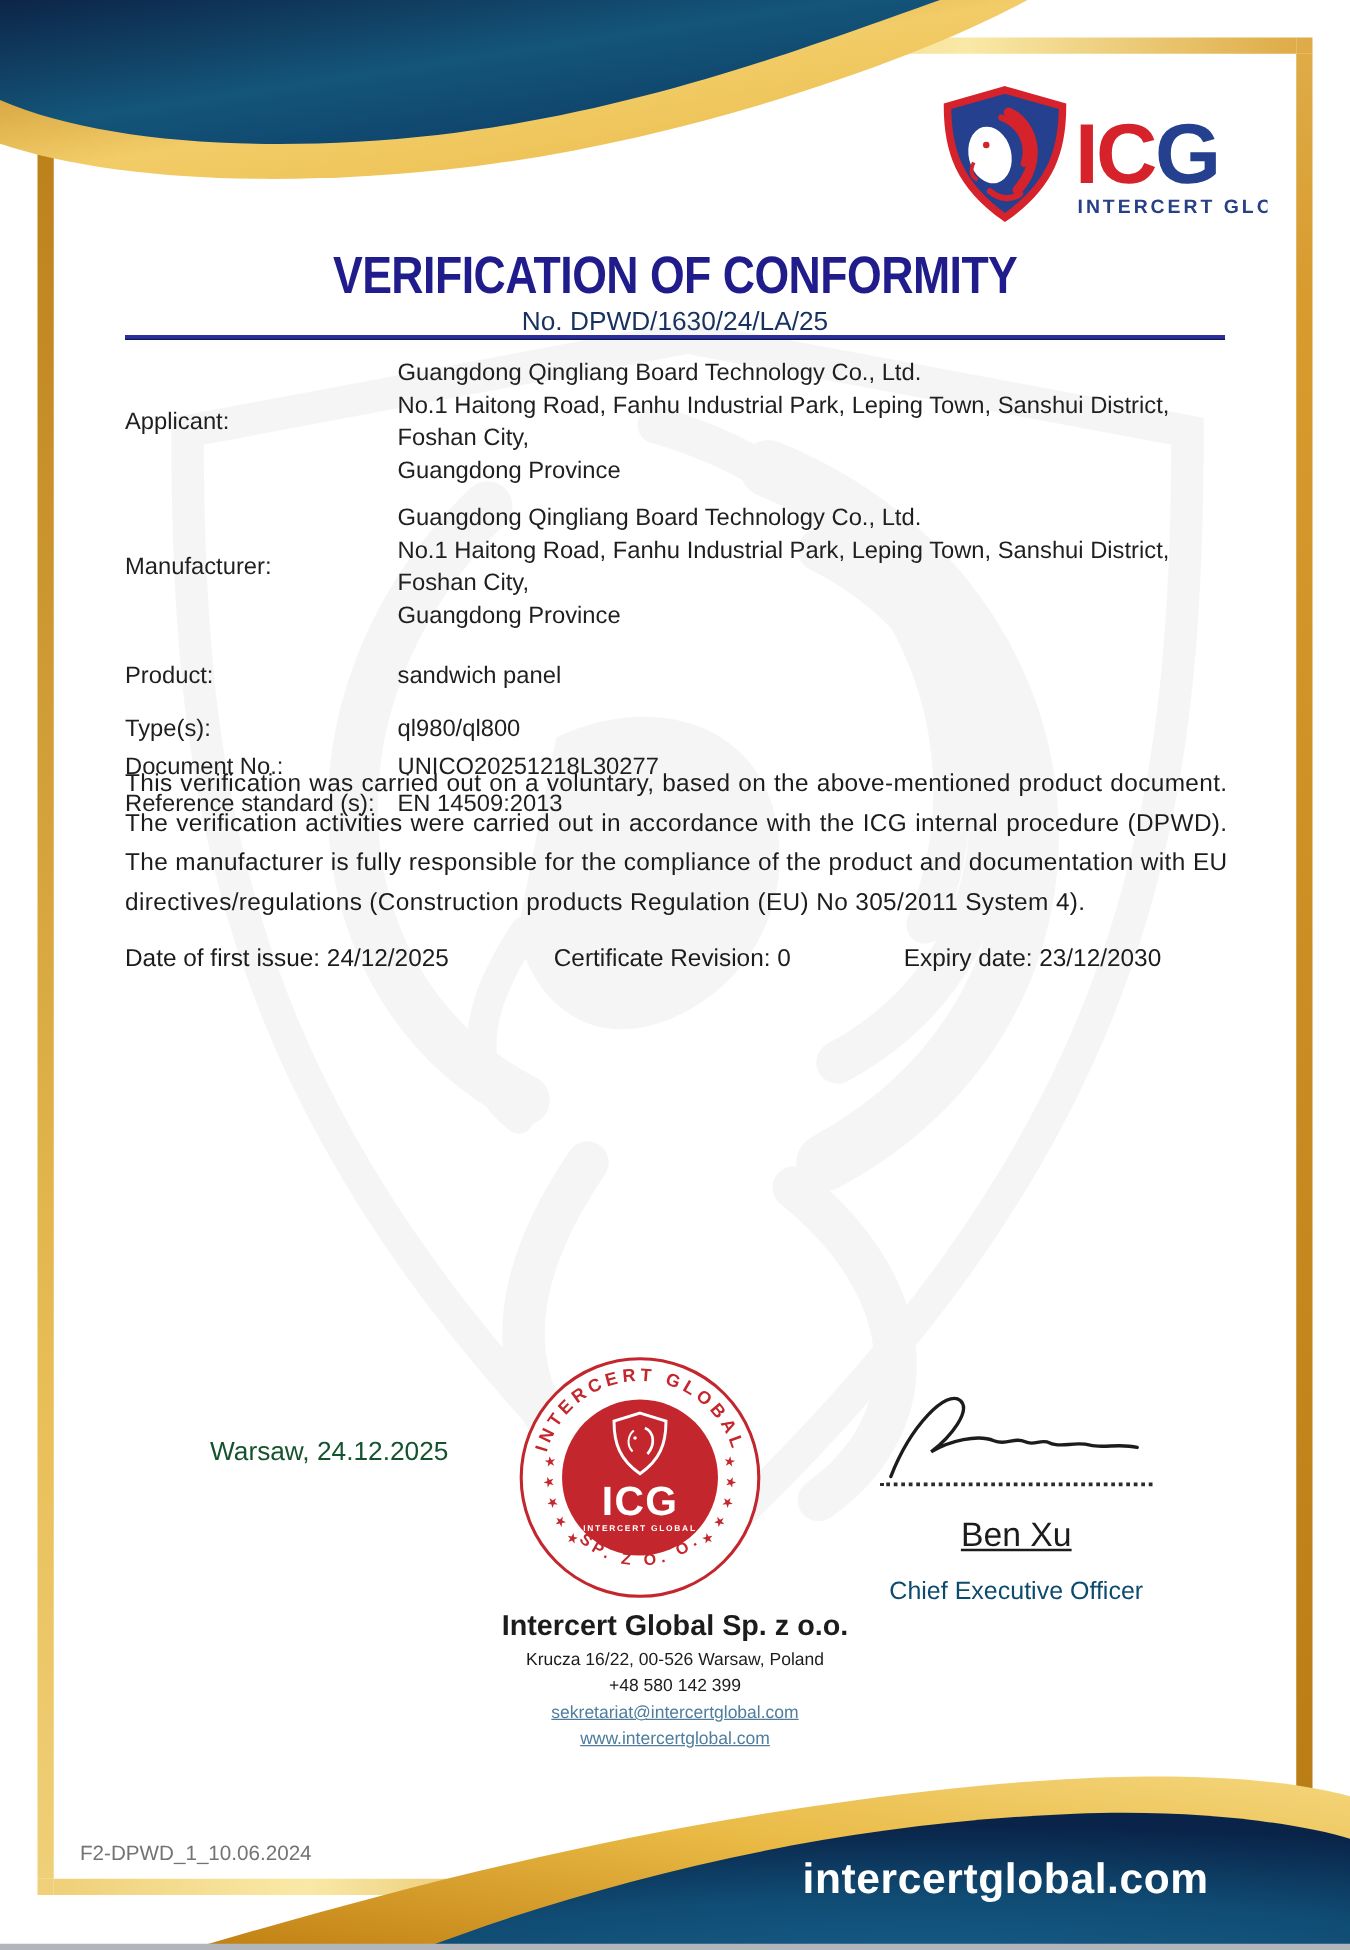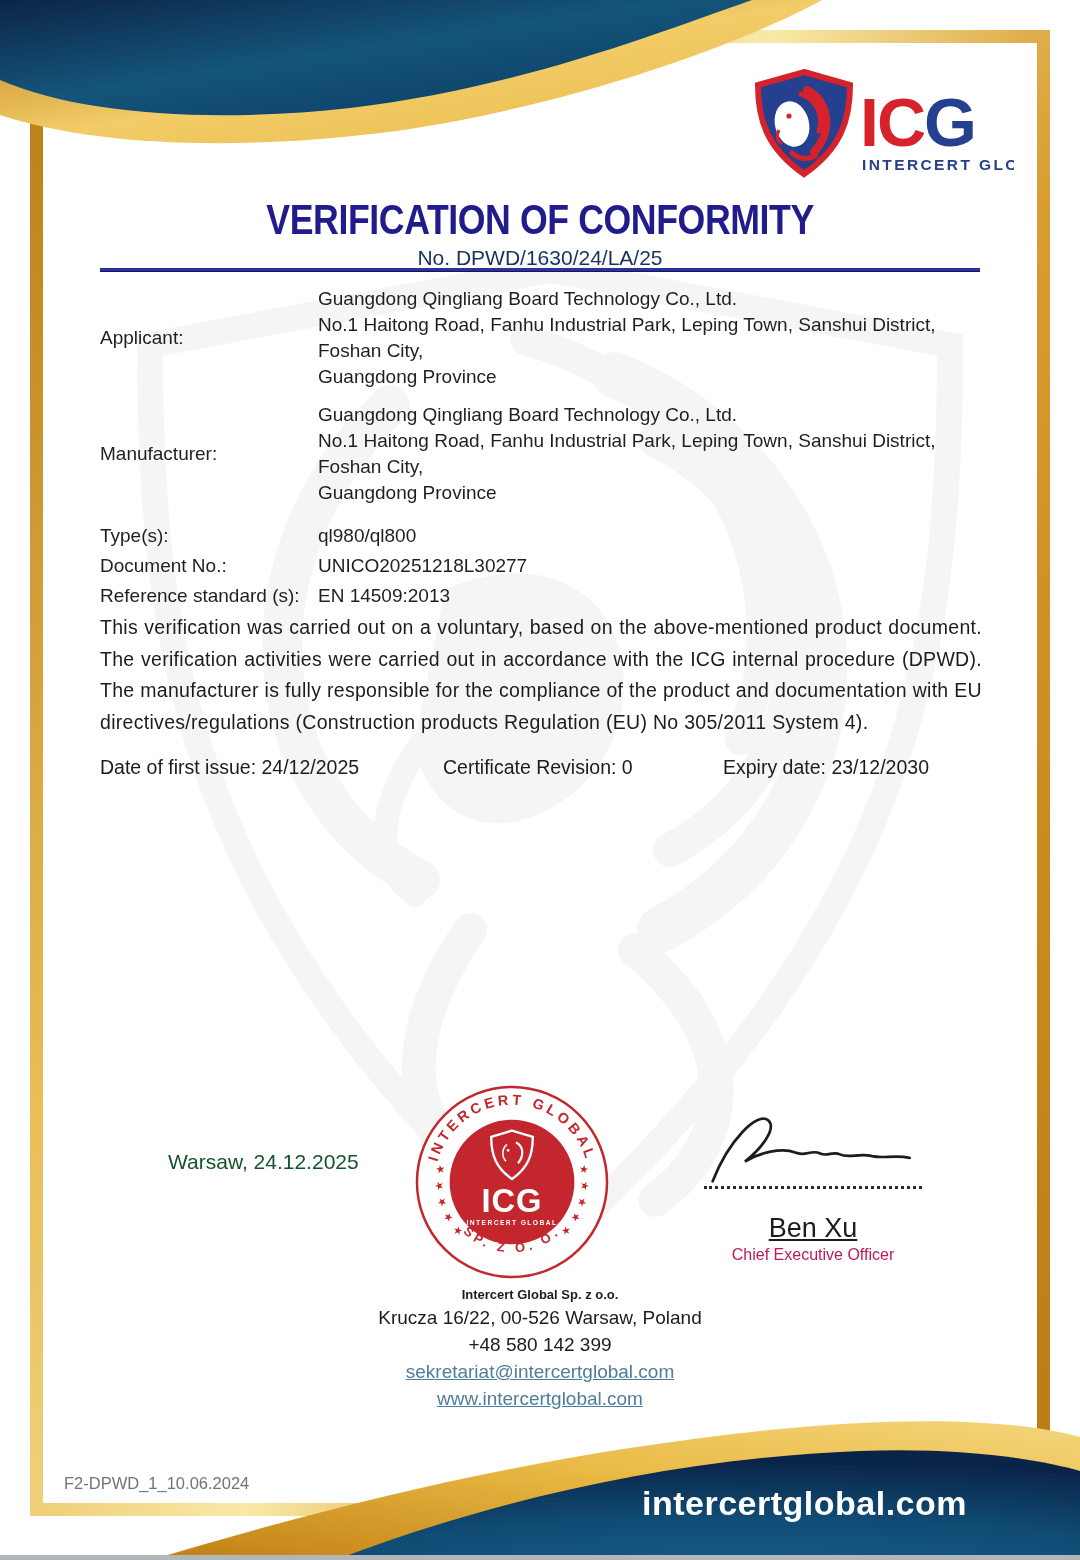--- a/index.html
+++ b/index.html
@@ -63,25 +63,25 @@
   .dates .d3 { position:absolute; left:623px; top:0; }
 
   .place-date { position:absolute; left:168px; top:1150px; font-size:21px; color:#14532d;text-align:right; }
 
   .seal { position:absolute; left:413px; top:1083px; }
 
   .signature-block { position:absolute; left:688px; top:1106px; width:250px; text-align:center; }
   .sig-svg { display:block; margin:0 auto; }
   .sig-dots { width:218px; margin:-6px auto 0 auto; border-bottom:3px dotted #2b2b2b; }
   .sig-name { margin-top:24px; font-size:27px; color:#1c1c1c;text-decoration:underline; }
-  .sig-title { margin-top:2px; font-size:16px; color:#be185d; }
+  .sig-title { margin-top:18px; font-size:20px; color:#0c4a6e; }
 
   .contact { position:absolute; top:1282px; left:0; width:100%; text-align:center; color:#1c1c1c; }
-  .contact .company { font-weight:bold; font-size:13px; }
-  .contact div { margin-top:5px; font-size:19px; }
+  .contact .company { font-weight:bold; font-size:23px; }
+  .contact div { margin-top:5px; font-size:14px; }
   .contact a { color:#4e7d9d; text-decoration:underline; }
 
   .form-code { position:absolute; left:64px; top:1474px; font-size:16.5px; color:#737373; z-index:3; }
   .domain {
     position:absolute; left:642px; top:1484px; z-index:4;
     color:#ffffff; font-weight:bold; font-size:34px; letter-spacing:.5px;
   }
 </style>
 </head>
 <body>
@@ -174,20 +174,24 @@
         </div>
       </div>
       <div class="frow m-manufacturer">
         <div class="flabel">Manufacturer:</div>
         <div class="fvalue">
           <div>Guangdong Qingliang Board Technology Co., Ltd.</div>
           <div>No.1 Haitong Road, Fanhu Industrial Park, Leping Town, Sanshui District, Foshan City,</div>
           <div>Guangdong Province</div>
         </div>
       </div>
+      <div class="frow m-product">
+        <div class="flabel">Product:</div>
+        <div class="fvalue">sandwich panel</div>
+      </div>
       <div class="frow m-types">
         <div class="flabel">Type(s):</div>
         <div class="fvalue">ql980/ql800</div>
       </div>
       <div class="frow m-doc">
         <div class="flabel">Document No.:</div>
         <div class="fvalue">UNICO20251218L30277</div>
       </div>
       <div class="frow m-ref">
         <div class="flabel">Reference standard (s):</div>

